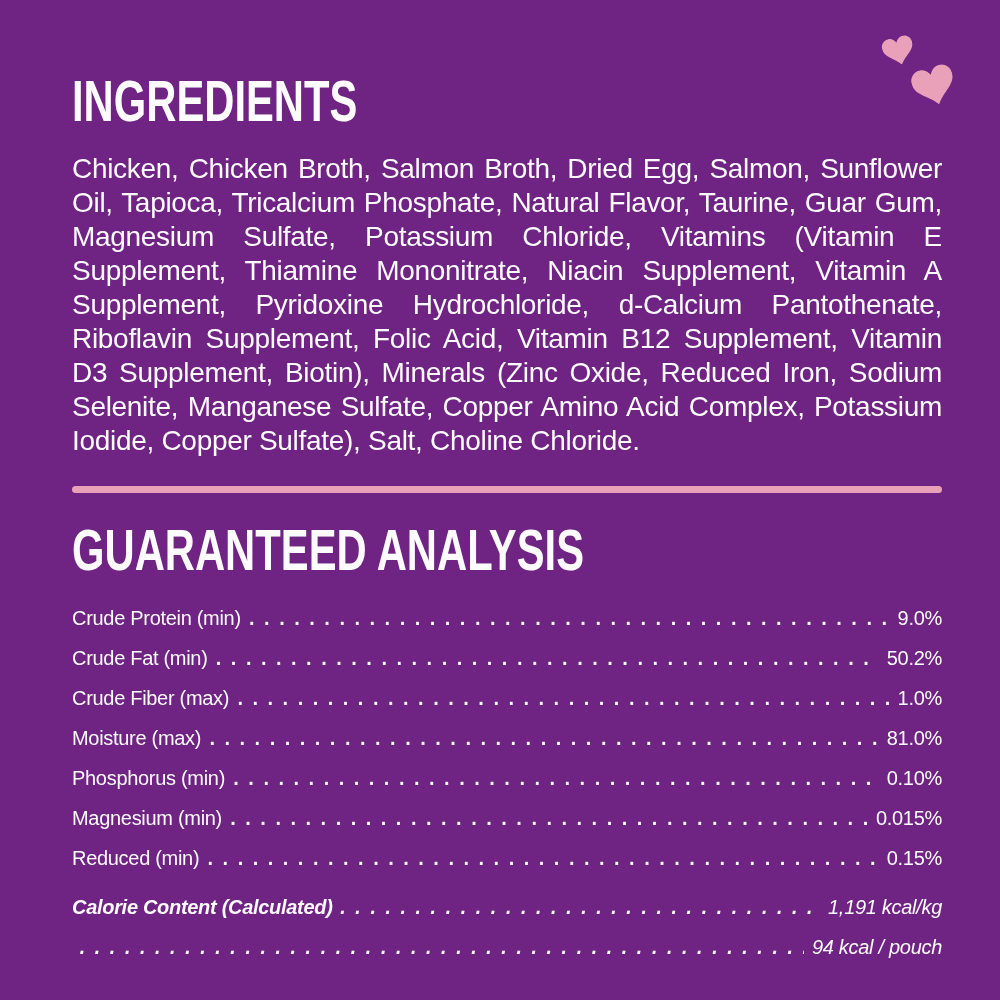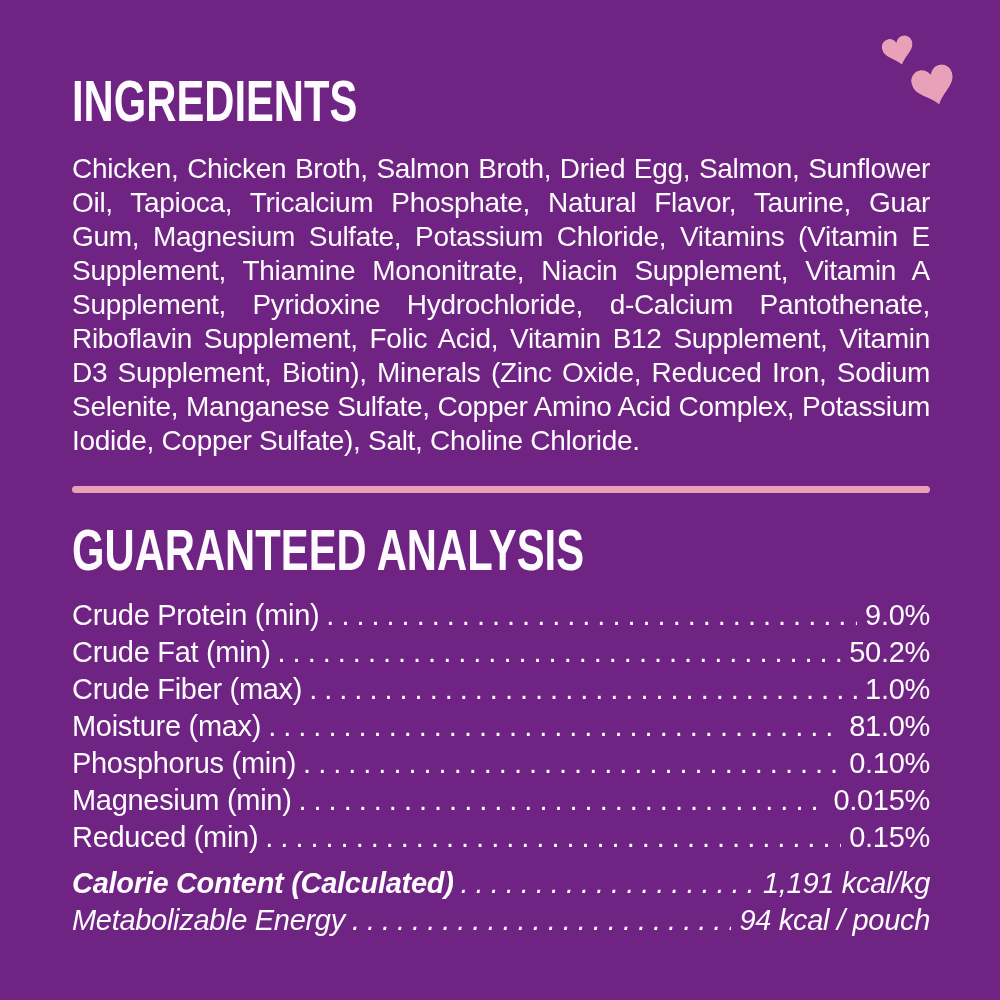--- a/index.html
+++ b/index.html
@@ -11,21 +11,21 @@
     height: 1000px;
     background: var(--bg, #6F2383);
     font-family: "Liberation Sans", sans-serif;
     color: #FDFBFD;
     position: relative;
     overflow: hidden;
   }
   .content {
     position: absolute;
     left: 72px;
-    right: 70px;
+    right: 58px;
     top: 0;
   }
   .section-title {
     display: inline-block;
     font-size: 58px;
     font-weight: bold;
     letter-spacing: 0px;
     transform: scaleX(0.72);
     transform-origin: left center;
     white-space: nowrap;
@@ -51,21 +51,21 @@
   .title-analysis {
     margin-top: 28px;
     margin-bottom: 0;
   }
   .ga-table {
     margin-top: 18px;
   }
   .ga-row {
     display: flex;
     align-items: baseline;
-    font-size: 29px;
+    font-size: 20px;
     line-height: 37px;
     letter-spacing: -0.3px;
     white-space: nowrap;
   }
   .ga-row .label { flex: 0 0 auto; }
   .ga-row .value { flex: 0 0 auto; }
   .leader {
     flex: 1 1 auto;
     overflow: hidden;
     margin: 0 8px 0 7px;
@@ -171,20 +171,19 @@
       <span class="value">0.15%</span>
     </div>
 
     <div class="calorie-group">
       <div class="ga-row bold-label">
         <span class="label">Calorie Content (Calculated)</span>
         <span class="leader"></span>
         <span class="value">1,191 kcal/kg</span>
       </div>
       <div class="ga-row">
-        <span class="label">Metabolizable Energy</span>
         <span class="leader"></span>
         <span class="value">94 kcal / pouch</span>
       </div>
     </div>
 
   </div>
 </div>
 
 </body></html>

